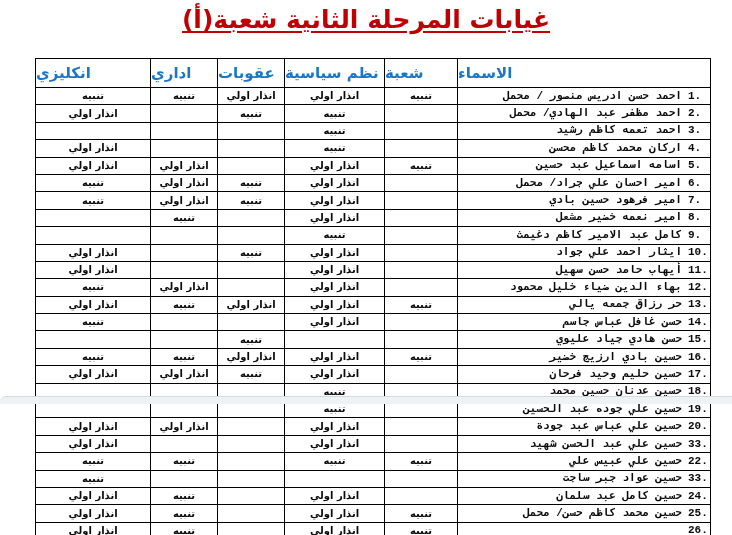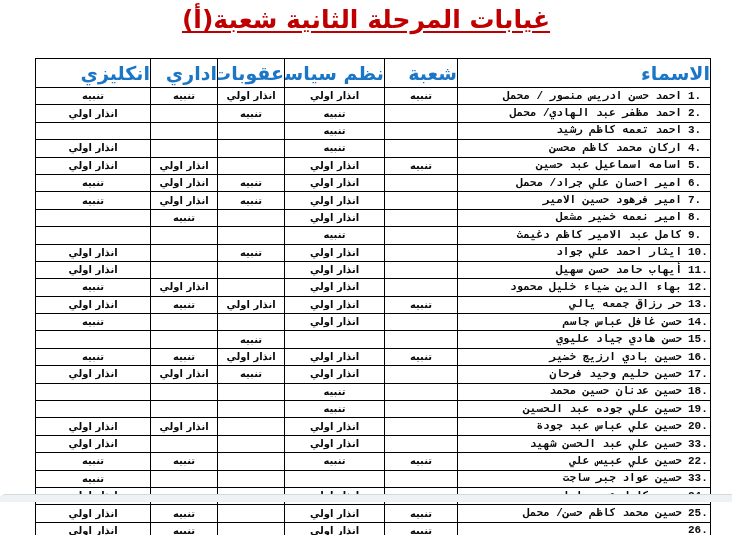--- a/index.html
+++ b/index.html
@@ -3,21 +3,21 @@
 <meta charset="utf-8">
 <style>
   html, body {
     margin: 0; padding: 0;
     width: 732px; height: 535px;
     background: #ffffff;
     overflow: hidden;
     font-family: "DejaVu Sans", sans-serif;
     position: relative;
   }
-  .page { position: absolute; inset: 0; width: 732px; height: 502px; }
+  .page { position: absolute; inset: 0; width: 732px; height: 404px; }
 
   .doc-title {
     position: absolute;
     top: 5px; left: 0; right: 0;
     text-align: center;
     color: #C00000;
     font-size: 25px;
     font-weight: bold;
     direction: rtl;
     text-decoration: underline;
@@ -35,23 +35,23 @@
   }
   table.absence th, table.absence td {
     border: 1px solid #000000;
     padding: 0;
     overflow: hidden;
     white-space: nowrap;
   }
   table.absence th {
     height: 28px;
     color: #1b76c6;
-    font-size: 19px;
+    font-size: 15px;
     font-weight: bold;
-    text-align: right;
+    text-align: left;
     vertical-align: middle;
   }
   table.absence td {
     height: 16.4px;
     line-height: 1;
     vertical-align: middle;
     font-weight: bold;
     color: #0a0a0a;
   }
   td.val { text-align: center; font-size: 10px; }
@@ -146,21 +146,21 @@
         </tr>
         <tr>
           <td class="name-cell"><span class="num">6.</span><span>امير احسان علي جراد/ محمل</span></td>
           <td class="val"></td>
           <td class="val">انذار اولي</td>
           <td class="val">تنبيه</td>
           <td class="val">انذار اولي</td>
           <td class="val">تنبيه</td>
         </tr>
         <tr>
-          <td class="name-cell"><span class="num">7.</span><span>امير فرهود حسين الامير</span></td>
+          <td class="name-cell"><span class="num">7.</span><span>امير فرهود حسين بادي</span></td>
           <td class="val"></td>
           <td class="val">انذار اولي</td>
           <td class="val">تنبيه</td>
           <td class="val">انذار اولي</td>
           <td class="val">تنبيه</td>
         </tr>
         <tr>
           <td class="name-cell"><span class="num">8.</span><span>امير نعمه خضير مشعل</span></td>
           <td class="val"></td>
           <td class="val">انذار اولي</td>

